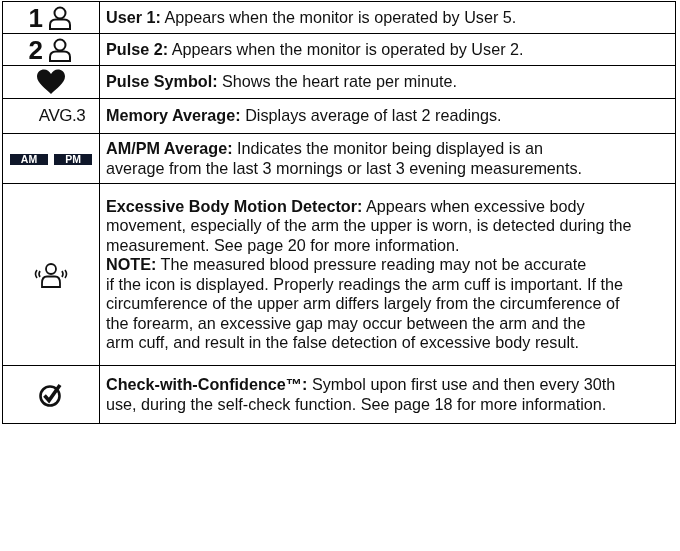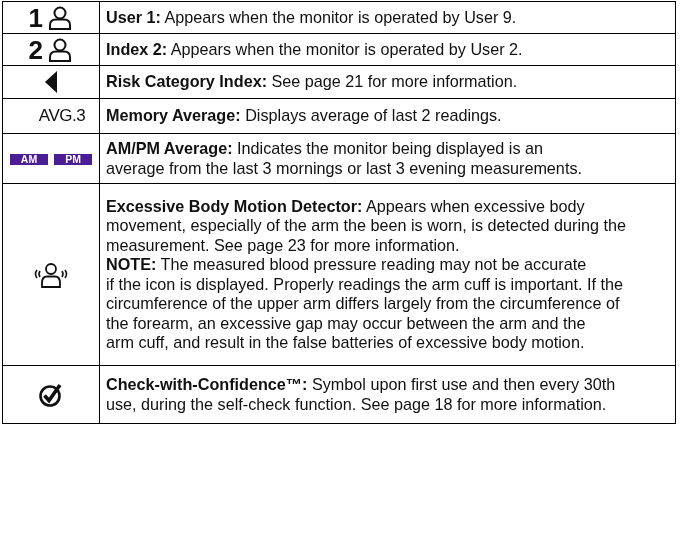--- a/index.html
+++ b/index.html
@@ -24,72 +24,72 @@
   .row-4 td { height: 32px; }
   .row-5 td { height: 33px; }
   .row-6 td { height: 32px; }
   .row-7 td { height: 34px; }
   .row-8 td { height: 49px; }
   .row-9 td { height: 181px; }
   .row-10 td { height: 57px; }
   .icon { display: inline-block; vertical-align: middle; }
   .user-num { font-size: 26px; font-weight: bold; line-height: 26px; vertical-align: middle; font-family: "Liberation Sans", sans-serif; }
   .avg-text { font-size: 17px; letter-spacing: -0.5px; margin-left: 22px; }
-  .ampm { display: inline-block; background: #4c1d95; color: #fff; font-weight: bold;
+  .ampm { display: inline-block; background: #0f172a; color: #fff; font-weight: bold;
           font-size: 10.5px; line-height: 11px; padding: 0 6px; margin: 0 3px; vertical-align: middle; width: 26px; }
   .desc-line { display: block; }
 </style>
 </head>
 <body>
 
 <table class="symbols">
   <tbody>
 
     <tr class="row-1">
       <td class="icon-cell">
         <span class="user-num">1</span>
         <svg class="icon" width="26" height="26" viewBox="0 0 26 26">
           <circle cx="13" cy="8" r="5.5" fill="none" stroke="#111" stroke-width="2"></circle>
           <path d="M3,24 L3,20 Q3,14.5 9,14.5 L17,14.5 Q23,14.5 23,20 L23,24 Z" fill="none" stroke="#111" stroke-width="2"></path>
         </svg>
       </td>
       <td class="desc-cell">
         <span class="term">User 1:</span>
-        <span>Appears when the monitor is operated by User 9.</span>
+        <span>Appears when the monitor is operated by User 5.</span>
       </td>
     </tr>
 
     <tr class="row-2">
       <td class="icon-cell">
         <span class="user-num">2</span>
         <svg class="icon" width="26" height="26" viewBox="0 0 26 26">
           <circle cx="13" cy="8" r="5.5" fill="none" stroke="#111" stroke-width="2"></circle>
           <path d="M3,24 L3,20 Q3,14.5 9,14.5 L17,14.5 Q23,14.5 23,20 L23,24 Z" fill="none" stroke="#111" stroke-width="2"></path>
         </svg>
       </td>
       <td class="desc-cell">
-        <span class="term">Index 2:</span>
+        <span class="term">Pulse 2:</span>
         <span>Appears when the monitor is operated by User 2.</span>
       </td>
     </tr>
 
 
-
-
-    <tr class="row-6">
+    <tr class="row-4">
       <td class="icon-cell">
-        <svg class="icon" width="16" height="24" viewBox="0 0 16 24">
-          <polygon points="14,1 14,23 2,12" fill="#111"></polygon>
+        <svg class="icon" width="30" height="26" viewBox="0 0 30 26">
+          <path d="M15,25 C10,20 1,14 1,7.5 C1,3 4.5,0.5 8,0.5 C11,0.5 13.5,2.5 15,5 C16.5,2.5 19,0.5 22,0.5 C25.5,0.5 29,3 29,7.5 C29,14 20,20 15,25 Z" fill="#111"></path>
         </svg>
       </td>
       <td class="desc-cell">
-        <span class="term">Risk Category Index:</span>
-        <span>See page 21 for more information.</span>
+        <span class="term">Pulse Symbol:</span>
+        <span>Shows the heart rate per minute.</span>
       </td>
     </tr>
+
+
 
     <tr class="row-7">
       <td class="icon-cell">
         <span class="avg-text">AVG.3</span>
       </td>
       <td class="desc-cell">
         <span class="term">Memory Average:</span>
         <span>Displays average of last 2 readings.</span>
       </td>
     </tr>
@@ -110,27 +110,27 @@
           <path d="M6,9 Q3,13 6,17" stroke="#111" stroke-width="1.6" fill="none"></path>
           <path d="M9,10 Q7,13 9,16" stroke="#111" stroke-width="1.6" fill="none"></path>
           <circle cx="20" cy="8" r="5" fill="none" stroke="#111" stroke-width="1.8"></circle>
           <path d="M11,26 L11,22 Q11,15.5 16,15.5 L24,15.5 Q29,15.5 29,22 L29,26 Z" fill="none" stroke="#111" stroke-width="1.8"></path>
           <path d="M31,10 Q33,13 31,16" stroke="#111" stroke-width="1.6" fill="none"></path>
           <path d="M34,9 Q37,13 34,17" stroke="#111" stroke-width="1.6" fill="none"></path>
         </svg>
       </td>
       <td class="desc-cell">
         <span class="desc-line"><span class="term">Excessive Body Motion Detector:</span> <span>Appears when excessive body</span></span>
-        <span class="desc-line">movement, especially of the arm the been is worn, is detected during the</span>
-        <span class="desc-line">measurement. See page 23 for more information.</span>
+        <span class="desc-line">movement, especially of the arm the upper is worn, is detected during the</span>
+        <span class="desc-line">measurement. See page 20 for more information.</span>
         <span class="desc-line"><span class="term">NOTE:</span> <span>The measured blood pressure reading may not be accurate</span></span>
         <span class="desc-line">if the icon is displayed. Properly readings the arm cuff is important. If the</span>
         <span class="desc-line">circumference of the upper arm differs largely from the circumference of</span>
         <span class="desc-line">the forearm, an excessive gap may occur between the arm and the</span>
-        <span class="desc-line">arm cuff, and result in the false batteries of excessive body motion.</span>
+        <span class="desc-line">arm cuff, and result in the false detection of excessive body result.</span>
       </td>
     </tr>
 
     <tr class="row-10">
       <td class="icon-cell">
         <svg class="icon" width="26" height="26" viewBox="0 0 26 26">
           <circle cx="12" cy="14" r="9.5" fill="none" stroke="#111" stroke-width="2.6"></circle>
           <path d="M6.5,13.5 L11,18.5 L22,3" stroke="#111" stroke-width="3.6" fill="none" stroke-linejoin="miter"></path>
         </svg>
       </td>

